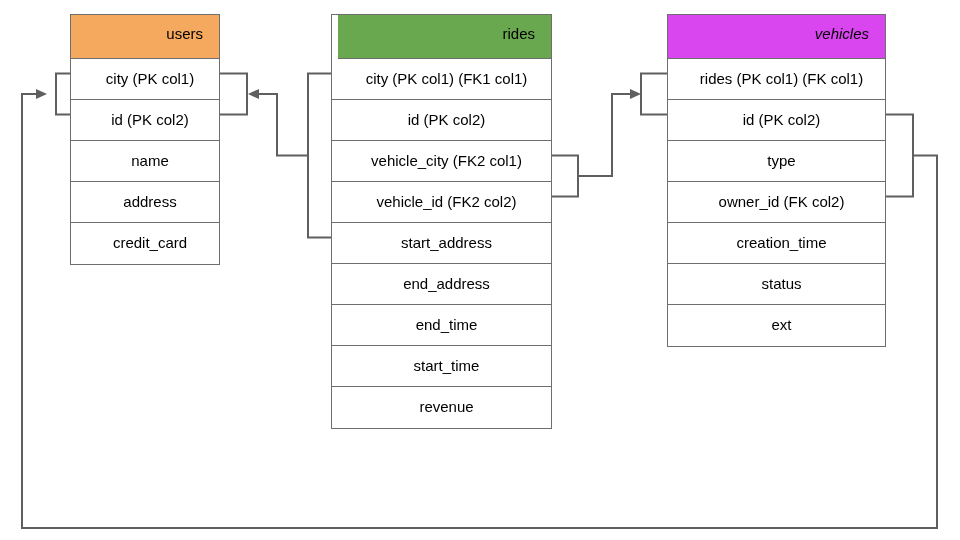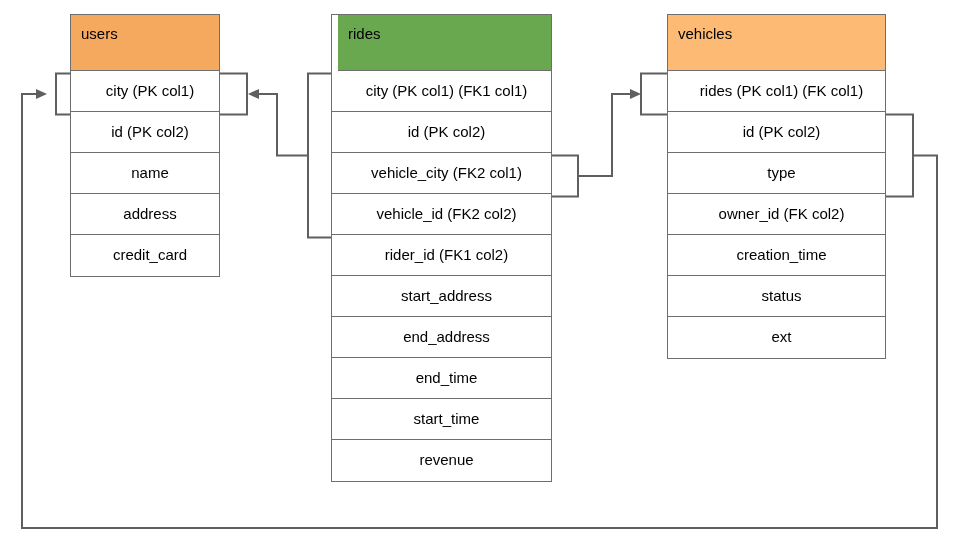--- a/index.html
+++ b/index.html
@@ -15,23 +15,23 @@
     overflow:hidden;
   }
   .wires{position:absolute;left:0;top:0;width:960px;height:540px;pointer-events:none;}
   .wires polyline{fill:none;stroke:var(--connector);stroke-width:2;}
   .wires polygon{fill:var(--connector);stroke:none;}
   .er-table{
     position:absolute;background:#ffffff;border:1px solid var(--border);
     box-sizing:border-box;font-size:15px;
   }
   .er-table header{
-    height:56px;line-height:38px;padding:0 4px 0 10px;
+    height:44px;line-height:38px;padding:0 16px 0 10px;
     border-bottom:1px solid var(--border);box-sizing:border-box;
-    font-size:15px;color:#000;
+    font-size:15px;color:#000;text-align:right;
   }
   .er-table .row{
     height:41px;line-height:40px;padding:0 0 0 10px;
     border-bottom:1px solid var(--border);box-sizing:border-box;
     background:#fff;white-space:nowrap;overflow:hidden;text-align:center;
   }
   .er-table .row:last-child{border-bottom:none;}
 </style>
 </head>
 <body>
@@ -70,30 +70,29 @@
     <div class="row">address</div>
     <div class="row">credit_card</div>
   </section>
 
   <section class="er-table" style="left:331px;top:14px;width:221px;">
     <header style="background-color: rgb(106, 168, 79); margin-left: 6px;">rides</header>
     <div class="row">city (PK col1) (FK1 col1)</div>
     <div class="row">id (PK col2)</div>
     <div class="row">vehicle_city (FK2 col1)</div>
     <div class="row">vehicle_id (FK2 col2)</div>
-    <div class="row">rider_id (FK1 col2)</div>
     <div class="row">start_address</div>
     <div class="row">end_address</div>
     <div class="row">end_time</div>
     <div class="row">start_time</div>
     <div class="row">revenue</div>
   </section>
 
   <section class="er-table" style="left:667px;top:14px;width:219px;">
-    <header style="background-color: #fdba74;">vehicles</header>
+    <header style="background-color: #d946ef; font-style: italic;">vehicles</header>
     <div class="row">rides (PK col1) (FK col1)</div>
     <div class="row">id (PK col2)</div>
     <div class="row">type</div>
     <div class="row">owner_id (FK col2)</div>
     <div class="row">creation_time</div>
     <div class="row">status</div>
     <div class="row">ext</div>
   </section>
 
 </div>

